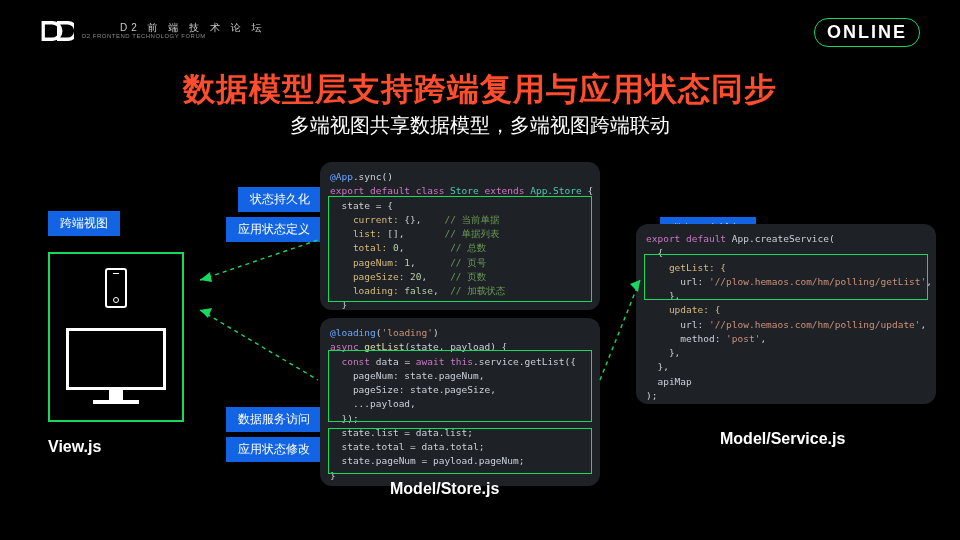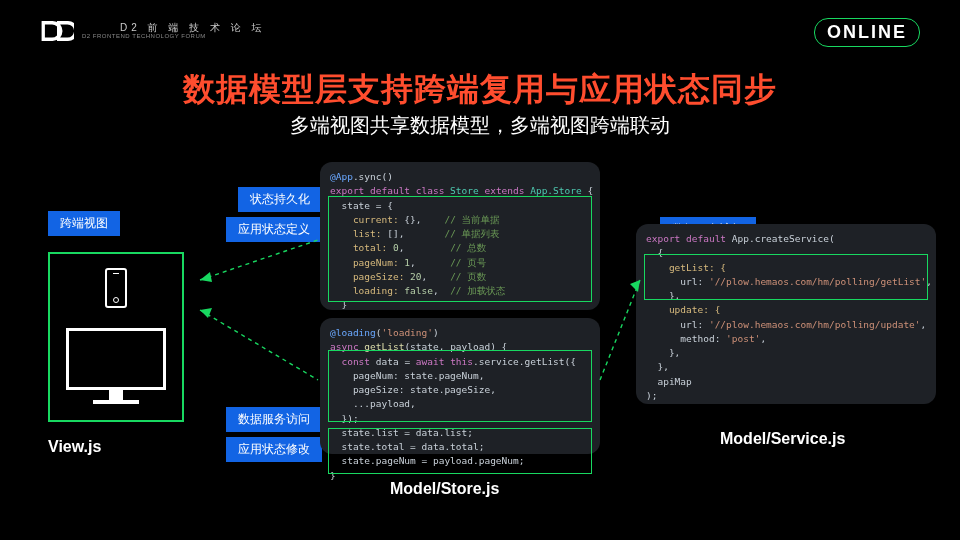--- a/index.html
+++ b/index.html
@@ -124,21 +124,21 @@
 <span>  state = {</span>
 <span class="prop">    current: </span><span>{}</span><span>,    </span><span class="cmt">// 当前单据</span>
 <span class="prop">    list: </span><span>[]</span><span>,       </span><span class="cmt">// 单据列表</span>
 <span class="prop">    total: </span><span class="num">0</span><span>,        </span><span class="cmt">// 总数</span>
 <span class="prop">    pageNum: </span><span class="num">1</span><span>,      </span><span class="cmt">// 页号</span>
 <span class="prop">    pageSize: </span><span class="num">20</span><span>,    </span><span class="cmt">// 页数</span>
 <span class="prop">    loading: </span><span class="num">false</span><span>,  </span><span class="cmt">// 加载状态</span>
 <span>  }</span></div>
 <div class="hi-box" style="left:328px; top:196px; width:264px; height:106px;"></div>
 
-<div class="code-block" style="left:320px; top:318px; width:280px; height:136px;"><span class="dec">@loading</span><span>(</span><span class="str">'loading'</span><span>)</span>
+<div class="code-block" style="left:320px; top:318px; width:280px; height:168px;"><span class="dec">@loading</span><span>(</span><span class="str">'loading'</span><span>)</span>
 <span class="kw">async </span><span class="fn">getList</span><span>(state, payload) {</span>
 <span class="kw">  const </span><span>data</span><span> = </span><span class="kw">await this</span><span>.service.getList({</span>
 <span>    pageNum: state.pageNum,</span>
 <span>    pageSize: state.pageSize,</span>
 <span>    ...payload,</span>
 <span>  });</span>
 <span>  state.list = data.list;</span>
 <span>  state.total = data.total;</span>
 <span>  state.pageNum = payload.pageNum;</span>
 <span>}</span></div>

